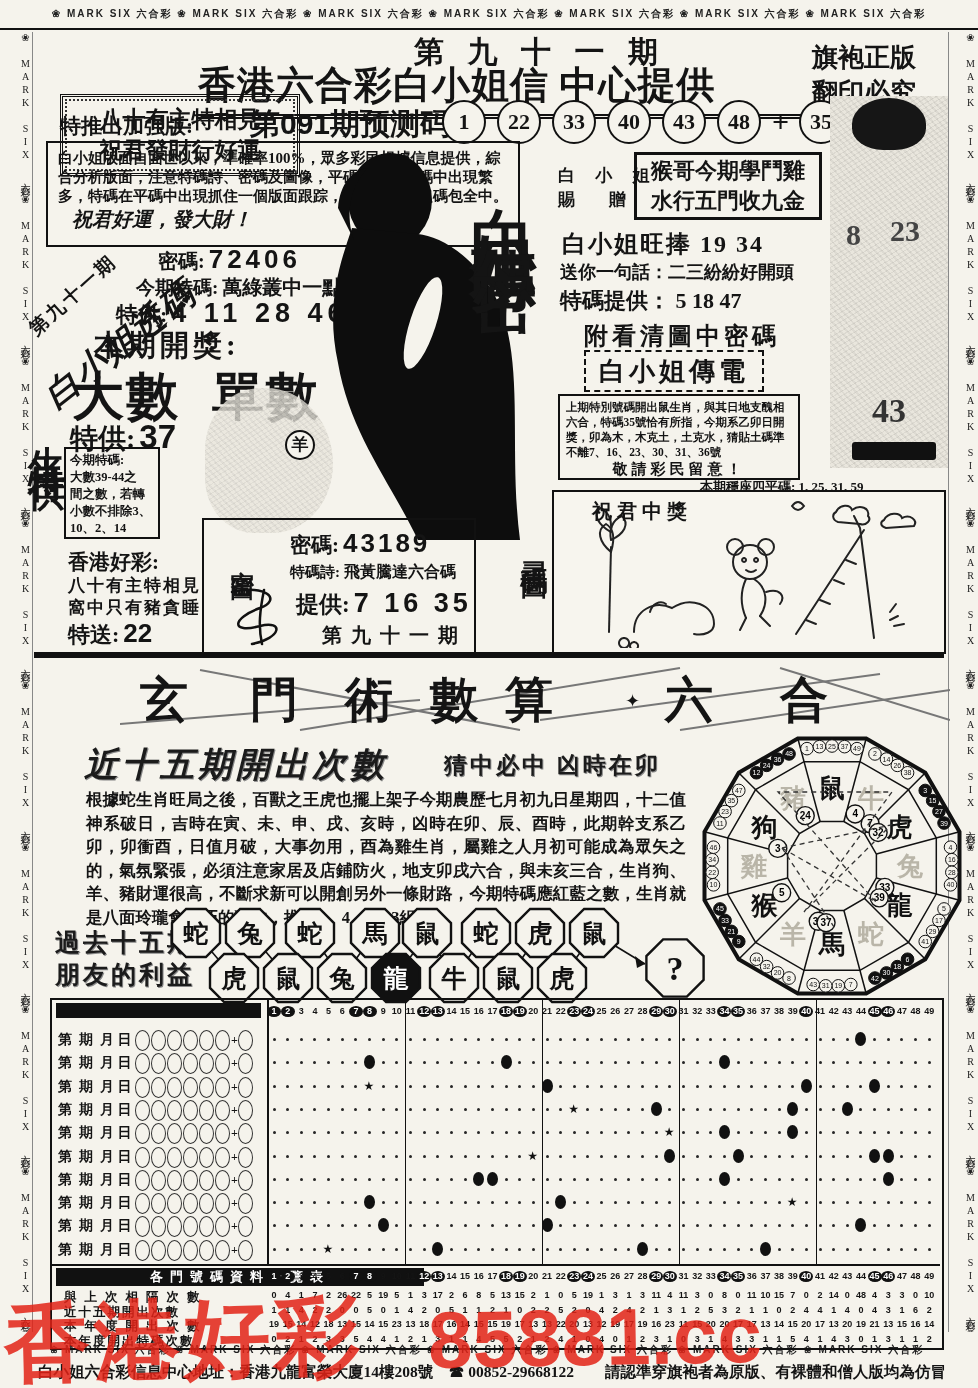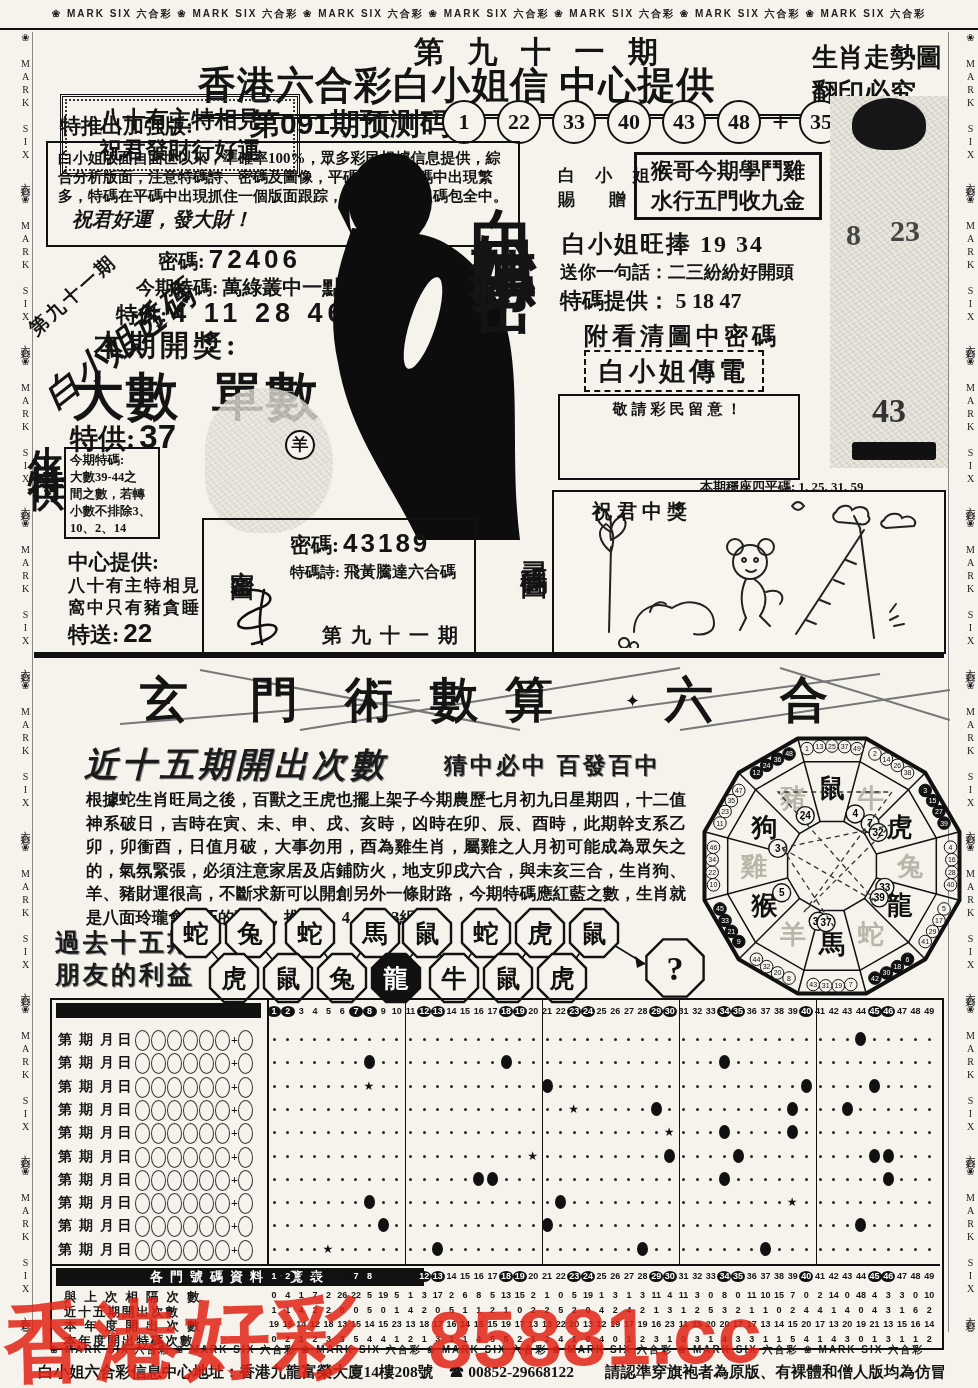--- a/index.html
+++ b/index.html
@@ -35,21 +35,21 @@
 
 <div class="abs b" style="left:330px;top:32px;width:420px;text-align:center;font-size:30px;letter-spacing:8px">第 九 十 一 期</div>
 <div class="abs b" style="left:198px;top:60px;width:610px;font-size:38px;letter-spacing:1px;border-bottom:5px double #111;padding-bottom:3px;white-space:nowrap">香港六合彩白小姐信  中心提供</div>
 
 <div class="abs" style="left:60px;top:94px;width:234px;height:76px;border:3px double #111;outline:2px dotted #333;outline-offset:-7px;display:flex;flex-direction:column;align-items:center;justify-content:center">
   <div class="b" style="font-size:23px">八十有主特相見</div>
   <div class="b" style="font-size:23px">祝君發財行好運</div>
 </div>
 
 <div class="abs" style="left:812px;top:46px;width:134px;height:58px;display:flex;flex-direction:column;justify-content:center">
-  <div class="b" style="font-size:26px;font-family:'Liberation Sans',sans-serif">生肖走勢圖</div>
+  <div class="b" style="font-size:26px;font-family:'Liberation Sans',sans-serif">旗袍正版</div>
   <div class="b" style="font-size:26px;font-family:Liberation Serif, serif">翻印必究</div>
 </div>
 
 <div class="abs b" style="left:60px;top:112px;font-size:21px;white-space:nowrap">特推出加强版:</div>
 <div class="abs b" style="left:250px;top:104px;font-size:30px;font-family:'Liberation Sans',sans-serif;white-space:nowrap">第091期预测码</div>
 <div class="abs" style="left:442px;top:100px;display:flex;align-items:center" id="predict">
     <span class="circle-num">1</span>
     <span class="circle-num">22</span>
     <span class="circle-num">33</span>
     <span class="circle-num">40</span>
@@ -87,21 +87,21 @@
 <div class="abs b" style="left:212px;top:362px;font-size:52px;letter-spacing:2px">單數</div>
 <div class="abs" style="left:70px;top:418px;white-space:nowrap">
   <span class="b" style="font-size:28px">特供:</span>
   <span class="b" style="font-size:33px;font-family:'Liberation Sans',sans-serif">37</span>
 </div>
 <div class="abs boxline" style="left:64px;top:447px;width:96px;height:92px;font-size:12.5px;line-height:17px;font-weight:bold;padding:3px 4px;box-sizing:border-box;white-space:pre-line">今期特碼:
 大數39-44之
 間之數，若轉
 小數不排除3、
 10、2、14</div>
-<div class="abs b" style="left:68px;top:548px;font-size:21px">中心提供:</div>
+<div class="abs b" style="left:68px;top:548px;font-size:21px">香港好彩:</div>
 <div class="abs b" style="left:68px;top:574px;font-size:17px;letter-spacing:2px">八十有主特相見</div>
 <div class="abs b" style="left:68px;top:596px;font-size:17px;letter-spacing:2px">窩中只有豬貪睡</div>
 <div class="abs" style="left:68px;top:618px;white-space:nowrap">
   <span class="b" style="font-size:22px">特送:</span>
   <span class="b" style="font-size:26px;font-family:'Liberation Sans',sans-serif">22</span>
 </div>
 
 <div class="abs vtext b" style="left:28px;top:416px;font-size:37px;line-height:1;letter-spacing:10px">生肖特供</div>
 
 <div class="abs noise" style="left:205px;top:388px;width:128px;height:145px;border-radius:45% 55% 50% 40%;opacity:.8"></div>
@@ -123,35 +123,40 @@
     <path d="M20,10 C55,2 70,18 48,26 C20,36 18,52 48,44 C72,38 70,56 40,62 M52,8 C48,28 46,44 50,62" fill="none" stroke="#111" stroke-width="2.5" stroke-linecap="round"></path>
   </svg>
   <div class="abs" style="left:86px;top:8px;white-space:nowrap">
     <span class="b" style="font-size:21px">密碼:</span>
     <span class="b" style="font-size:26px;font-family:'Liberation Sans',sans-serif;letter-spacing:3px">43189</span>
   </div>
   <div class="abs" style="left:86px;top:42px;white-space:nowrap">
     <span class="b" style="font-size:15px">特碼詩:</span>
     <span class="b" style="font-size:16px">飛黃騰達六合碼</span>
   </div>
+  <div class="abs" style="left:92px;top:68px;white-space:nowrap">
+    <span class="b" style="font-size:23px">提供:</span>
+    <span class="b" style="font-size:27px;font-family:'Liberation Sans',sans-serif;letter-spacing:4px">7  16  35</span>
+  </div>
   <div class="abs b" style="left:118px;top:102px;font-size:20px;letter-spacing:9px">第九十一期</div>
 </div>
 
 <div class="abs b" style="left:558px;top:164px;font-size:17px;letter-spacing:8px">白 小 姐</div>
 <div class="abs b" style="left:558px;top:188px;font-size:17px">賜　　贈</div>
 <div class="abs" style="left:634px;top:152px;width:182px;height:62px;border:3.5px solid #111;display:flex;flex-direction:column;align-items:center;justify-content:center">
   <div class="b" style="font-size:22px;white-space:nowrap">猴哥今期學鬥雞</div>
   <div class="b" style="font-size:22px;white-space:nowrap">水行五門收九金</div>
 </div>
 <div class="abs b" style="left:562px;top:228px;font-size:24px;letter-spacing:2px;white-space:nowrap">白小姐旺捧 19 34</div>
 <div class="abs b" style="left:560px;top:260px;font-size:18px;white-space:nowrap">送你一句話：二三紛紛好開頭</div>
 <div class="abs b" style="left:560px;top:286px;font-size:22px;white-space:nowrap">特碼提供：  5  18  47</div>
 <div class="abs b" style="left:584px;top:320px;font-size:24px;letter-spacing:4px;white-space:nowrap">附看清圖中密碼</div>
 <div class="abs b" style="left:584px;top:350px;width:176px;height:38px;border:2.5px dashed #111;font-size:26px;letter-spacing:4px;display:flex;align-items:center;justify-content:center">白小姐傳電</div>
 <div class="abs" style="left:558px;top:394px;width:242px;height:86px;border:2px solid #111;padding:4px 6px;box-sizing:border-box">
+  <div style="font-size:11.5px;line-height:15px;font-weight:bold">上期特別號碼開出鼠生肖，與其日地支醜相六合，特碼35號恰有所指，今期系乙卯日開獎，卯為木，木克土，土克水，猜貼土碼準不離7、16、23、30、31、36號</div>
   <div class="b" style="font-size:15px;text-align:center;letter-spacing:4px">敬請彩民留意！</div>
 </div>
 <div class="abs b" style="left:700px;top:478px;font-size:13px;white-space:nowrap">本期穩座四平碼: 1, 25, 31, 59</div>
 
 <div class="abs noise" style="left:830px;top:96px;width:118px;height:372px"></div>
 <div class="abs" style="left:852px;top:98px;width:74px;height:52px;background:#161616;border-radius:50% 50% 42% 42%"></div>
 <div class="abs b" style="left:846px;top:218px;font-size:30px;color:#444">8</div>
 <div class="abs b" style="left:890px;top:214px;font-size:30px;color:#444">23</div>
 <div class="abs b" style="left:872px;top:392px;font-size:34px;color:#333">43</div>
 <div class="abs" style="left:852px;top:442px;width:84px;height:18px;background:#111;border-radius:3px"></div>
@@ -201,21 +206,21 @@
     <div style="position: absolute; left: 130px; top: 0px; font-size: 48px; font-weight: 900;">門</div>
     <div style="position: absolute; left: 225px; top: 0px; font-size: 48px; font-weight: 900;">術</div>
     <div style="position: absolute; left: 310px; top: 0px; font-size: 48px; font-weight: 900;">數</div>
     <div style="position: absolute; left: 385px; top: 0px; font-size: 48px; font-weight: 900;">算</div>
     <div style="position: absolute; left: 545px; top: 0px; font-size: 48px; font-weight: 900;">六</div>
     <div style="position: absolute; left: 660px; top: 0px; font-size: 48px; font-weight: 900;">合</div>
     <div style="position: absolute; left: 505px; top: 22px; font-size: 18px;">✦</div>
   </div>
 
 <div class="abs b oct-label" style="left:84px;top:742px;font-size:34px;font-style:italic;letter-spacing:4px;white-space:nowrap">近十五期開出次數</div>
-<div class="abs b oct-label" style="left:444px;top:750px;font-size:23px;letter-spacing:3px;white-space:nowrap">猜中必中 百發百中</div>
+<div class="abs b oct-label" style="left:444px;top:750px;font-size:23px;letter-spacing:3px;white-space:nowrap">猜中必中 凶時在卯</div>
 <div class="abs" style="left:86px;top:788px;width:600px;font-size:16.5px;line-height:23.5px;text-align:justify;font-weight:bold">根據蛇生肖旺局之後，百獸之王虎也擺上架子今期農歷七月初九日星期四，十二值神系破日，吉時在寅、未、申、戌、亥時，凶時在卯、辰、酉時，此期幹支系乙卯，卯衝酉，日值月破，大事勿用，酉為雞生肖，屬雞之人月初可能成為眾矢之的，氣氛緊張，必須注意家居及店鋪防火，地支卯戌六合，與未亥三合，生肖狗、羊、豬財運很高，不斷求新可以開創另外一條財路，今期特碼應紅藍之數，生肖就是八面玲瓏會取巧的動物，推介7、4、2、3組合。</div>
 
 <div class="abs b oct-label" style="left:55px;top:926px;font-size:25px;letter-spacing:3px">過去十五期</div>
 <div class="abs b oct-label" style="left:55px;top:958px;font-size:25px;letter-spacing:3px">朋友的利益</div>
 <svg class="abs" style="left:165px;top:902px" width="560" height="112" viewBox="0 0 560 112" id="trendsvg">
     <line x1="31" y1="31" x2="69" y2="76" stroke="#111" stroke-width="1.6"></line>
     <line x1="69" y1="76" x2="85" y2="31" stroke="#111" stroke-width="1.6"></line>
     <line x1="85" y1="31" x2="123" y2="76" stroke="#111" stroke-width="1.6"></line>
     <line x1="123" y1="76" x2="145" y2="31" stroke="#111" stroke-width="1.6"></line>
     <line x1="145" y1="31" x2="177" y2="76" stroke="#111" stroke-width="1.6"></line>

